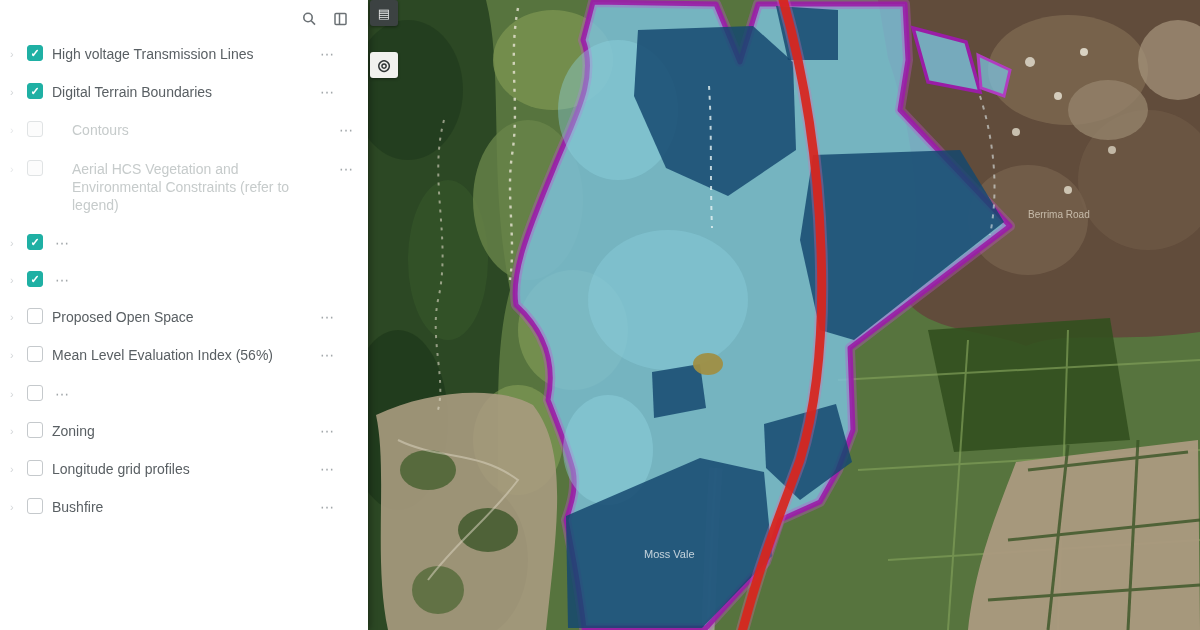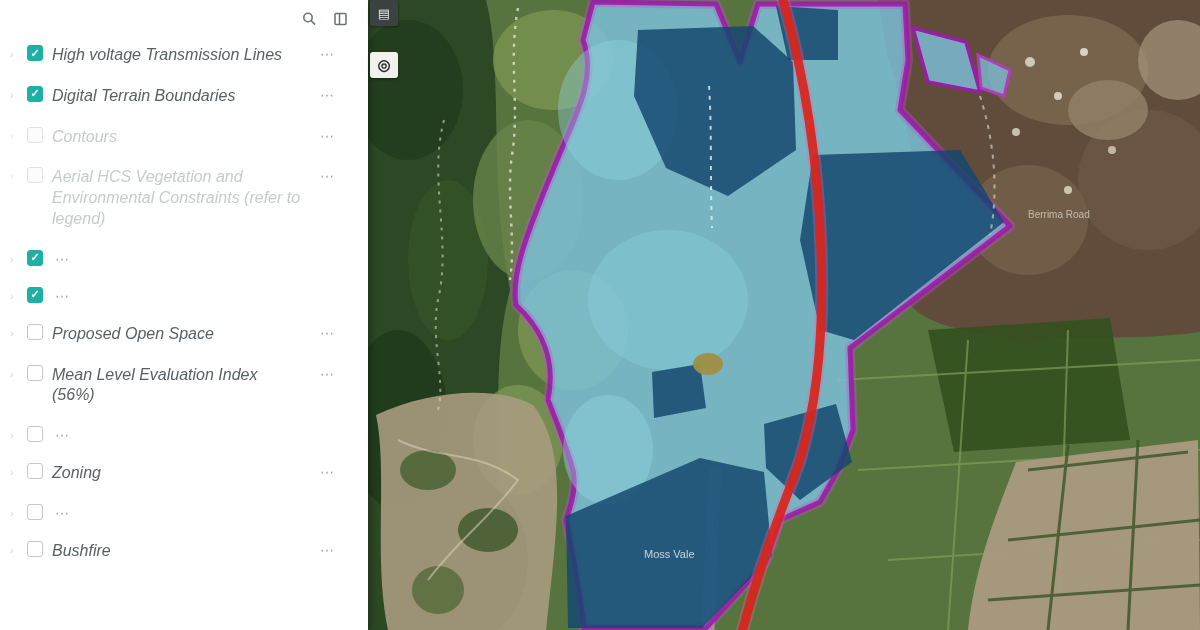--- a/index.html
+++ b/index.html
@@ -16,25 +16,25 @@
   .tool-icon svg{width:16px;height:16px;}
   .layer-list{list-style:none;margin:2px 0 0 0;padding:0;}
   .layer-row{display:flex;align-items:flex-start;padding:10px 14px 10px 10px;gap:9px;}
   .caret{color:#d3d6d8;font-size:11px;line-height:16px;width:8px;flex:0 0 8px;
          margin-top:1px;}
   .checkbox{flex:0 0 16px;width:16px;height:16px;border:1.5px solid #c5c9cc;border-radius:3px;
             background:#fff;box-sizing:border-box;display:flex;align-items:center;
             justify-content:center;font-size:11px;font-weight:bold;color:transparent;
             margin-top:0px;cursor:pointer;}
   .checkbox.checked{background:#1fb0a4;border-color:#1fb0a4;color:#ffffff;}
-  .layer-label{flex:1 1 auto;font-size:16px;line-height:1.3;color:#595f63;
-               padding-right:6px;max-width:250px;font-style:italic;}
+  .layer-label{flex:1 1 auto;font-size:14px;line-height:1.3;color:#595f63;
+               padding-right:6px;max-width:250px;}
   .row-menu{flex:0 0 18px;color:#a2a7aa;font-size:14px;line-height:14px;text-align:right;
             cursor:pointer;letter-spacing:1px;margin-top:2px;}
-  .layer-row.disabled .layer-label{color:#c6cbcb;}
+  .layer-row.disabled .layer-label{color:#c6cbcb;margin-left:20px;}
   .layer-row.disabled .checkbox{border-color:#e0e3e4;background:#fcfcfc;}
   .layer-row.disabled .caret{color:#e6e8e9;}
 
   
   .map{position:absolute;left:368px;top:0;width:832px;height:630px;}
   .map svg{display:block;}
   .map-controls{position:absolute;left:2px;top:0;z-index:6;display:flex;
                 flex-direction:column;gap:26px;}
   .map-btn{width:28px;height:26px;border-radius:3px;display:flex;align-items:center;
            justify-content:center;cursor:pointer;box-shadow:0 1px 3px rgba(0,0,0,.4);}
@@ -125,20 +125,21 @@
     <li class="layer-row">
       <span class="caret">›</span>
       <span class="checkbox">✓</span>
       <span class="layer-label">Zoning</span>
       <span class="row-menu">⋯</span>
     </li>
 
     <li class="layer-row">
       <span class="caret">›</span>
       <span class="checkbox">✓</span>
+      <span class="layer-label">Longitude grid profiles</span>
       <span class="row-menu">⋯</span>
     </li>
 
     <li class="layer-row">
       <span class="caret">›</span>
       <span class="checkbox">✓</span>
       <span class="layer-label">Bushfire</span>
       <span class="row-menu">⋯</span>
     </li>
   </ul>

